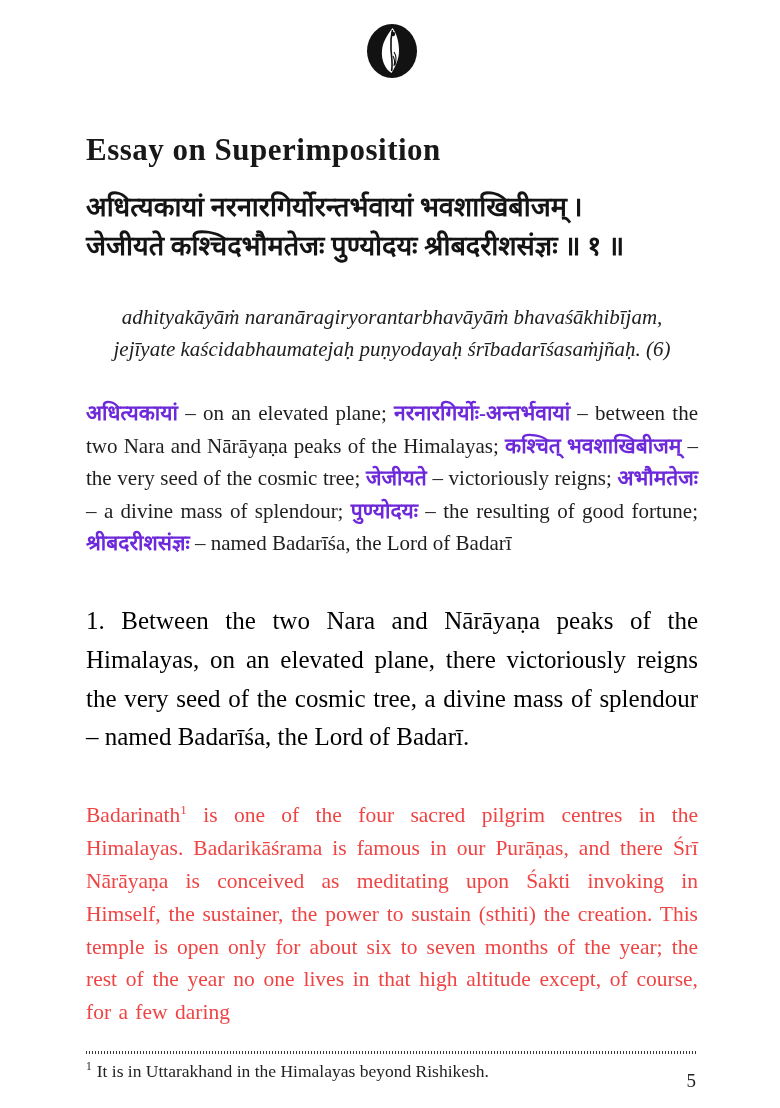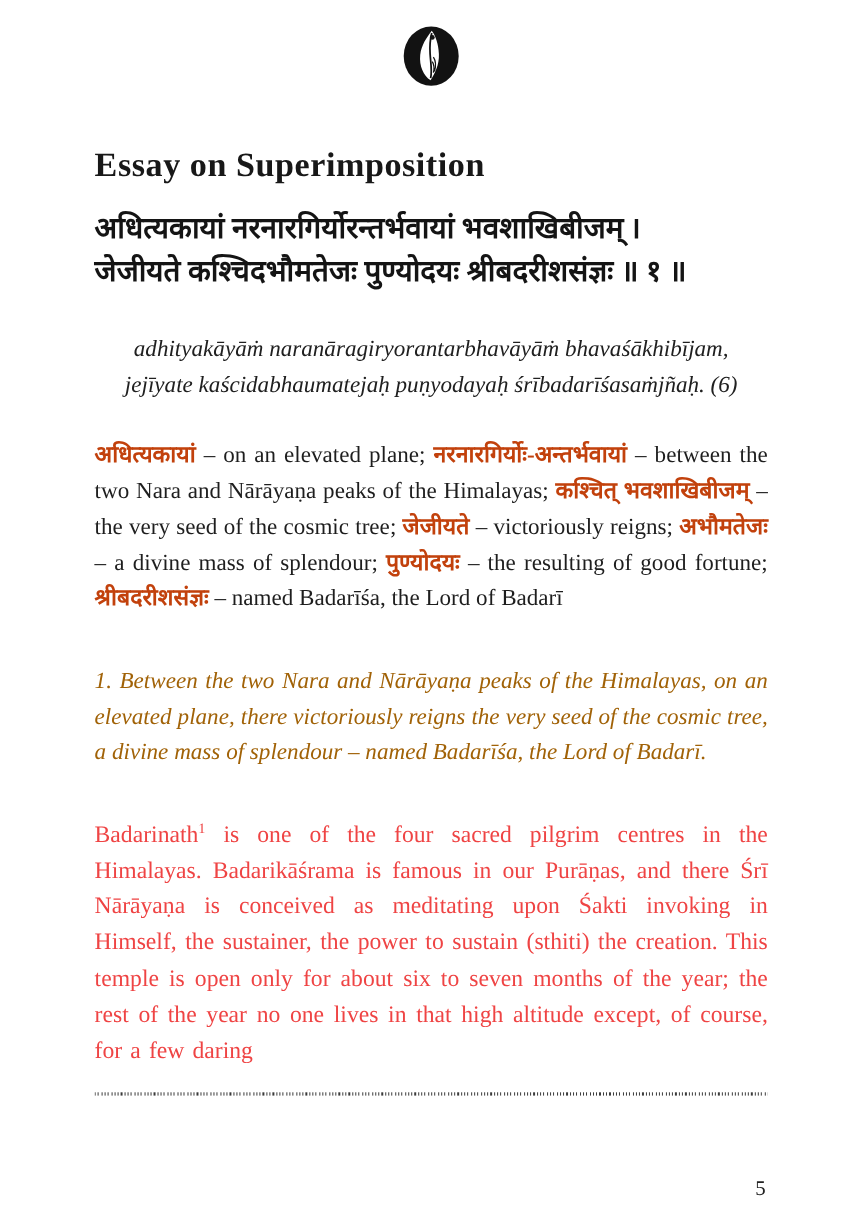--- a/index.html
+++ b/index.html
@@ -50,30 +50,29 @@
   .gloss {
     margin-top: 32px;
     font-size: 21px;
     line-height: 1.55;
     text-align: justify;
     color: #1e1e1e;
   }
   .gloss .dev {
     font-weight: 600;
     font-size: 21px;
-    color: #c2410c;
+    color: #6d28d9;
   }
 
   .translation {
     margin-top: 42px;
-    font-style: italic;
-    font-size: 21px;
+    font-size: 25px;
     line-height: 1.55;
     text-align: justify;
-    color: #a16207;
+    color: #000000;
   }
 
   .body-para {
     margin-top: 42px;
     font-size: 21.5px;
     line-height: 1.53;
     text-align: justify;
     word-spacing: 2px;
     color: #ef4444;
   }
@@ -130,16 +129,17 @@
   </div>
 
   <p class="gloss"><span class="dev">अधित्यकायां</span><span> – on an elevated plane; </span><span class="dev">नरनारगिर्योः-अन्तर्भवायां</span><span> – between the two Nara and Nārāyaṇa peaks of the Himalayas; </span><span class="dev">कश्चित् भवशाखिबीजम्</span><span> – the very seed of the cosmic tree; </span><span class="dev">जेजीयते</span><span> – victoriously reigns; </span><span class="dev">अभौमतेजः</span><span> – a divine mass of splendour; </span><span class="dev">पुण्योदयः</span><span> – the resulting of good fortune; </span><span class="dev">श्रीबदरीशसंज्ञः</span><span> – named Badarīśa, the Lord of Badarī</span></p>
 
   <p class="translation">1. Between the two Nara and Nārāyaṇa peaks of the Himalayas, on an elevated plane, there victoriously reigns the very seed of the cosmic tree, a divine mass of splendour – named Badarīśa, the Lord of Badarī.</p>
 
   <p class="body-para"><span>Badarinath</span><sup>1</sup><span> is one of the four sacred pilgrim centres in the Himalayas. Badarikāśrama is famous in our Purāṇas, and there Śrī Nārāyaṇa is conceived as meditating upon Śakti invoking in Himself, the sustainer, the power to sustain (sthiti) the creation. This temple is open only for about six to seven months of the year; the rest of the year no one lives in that high altitude except, of course, for a few daring</span></p>
 
   <div class="footnote-rule"></div>
 
+  <p class="footnote"><sup>1</sup><span>It is in Uttarakhand in the Himalayas beyond Rishikesh.</span></p>
 
   <div class="page-number">5</div>
 
 </div>
 
 </body></html>

